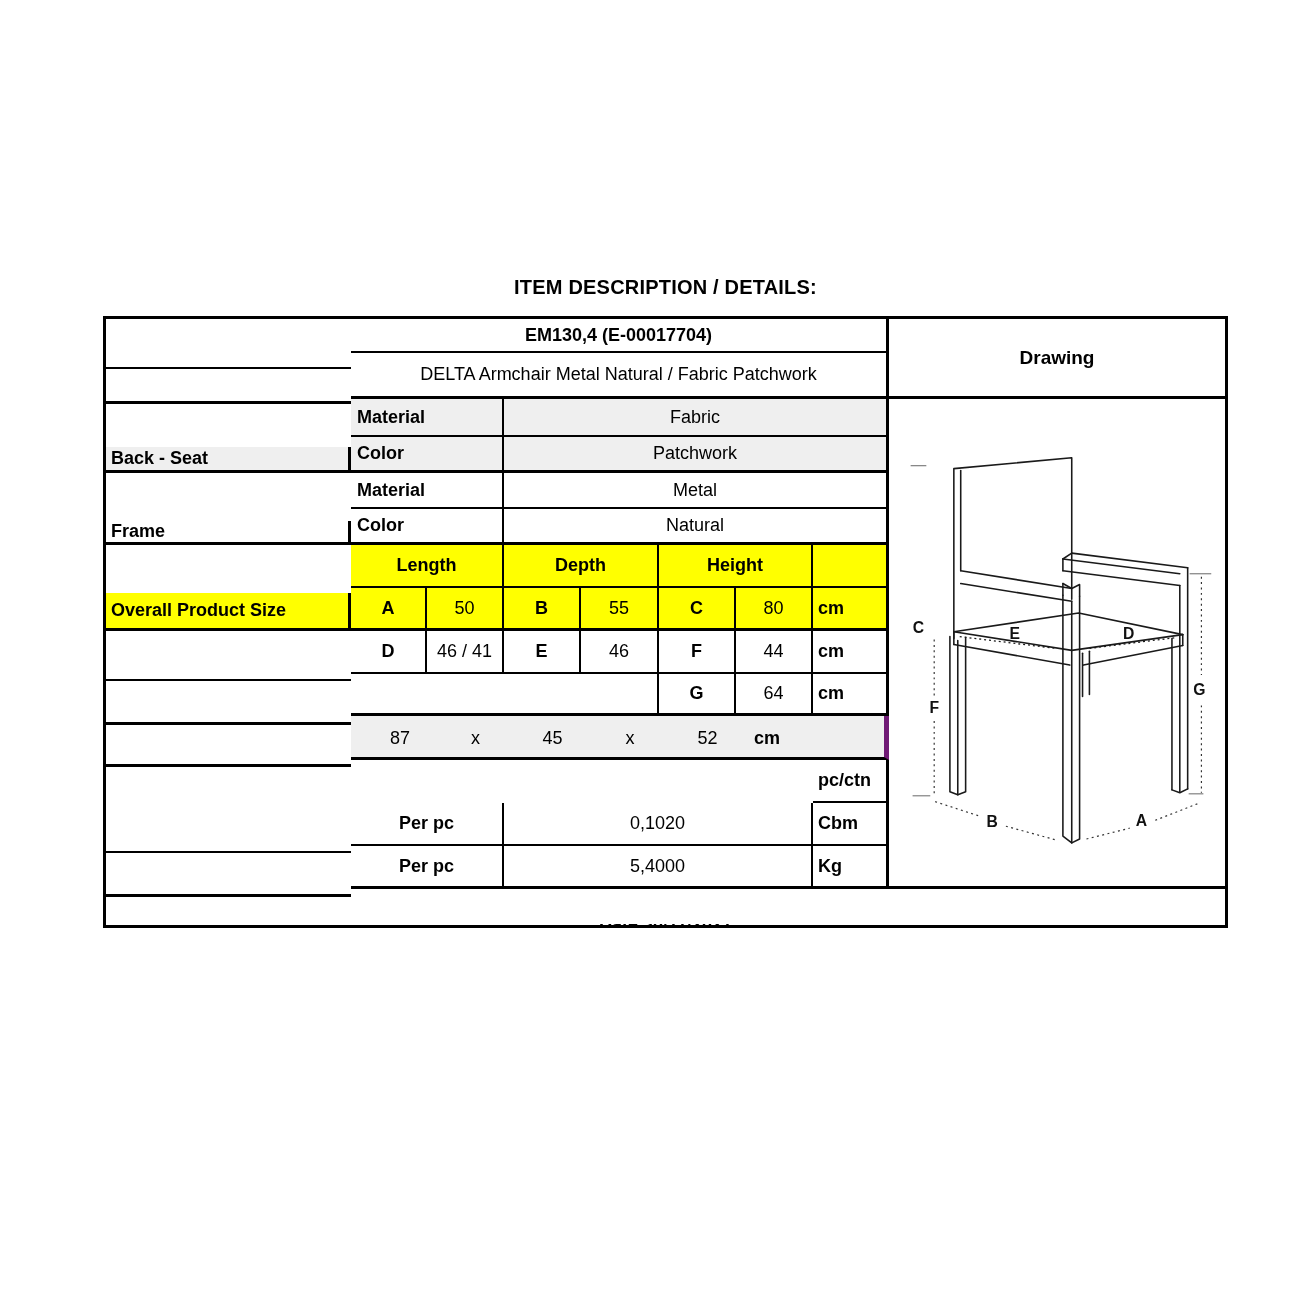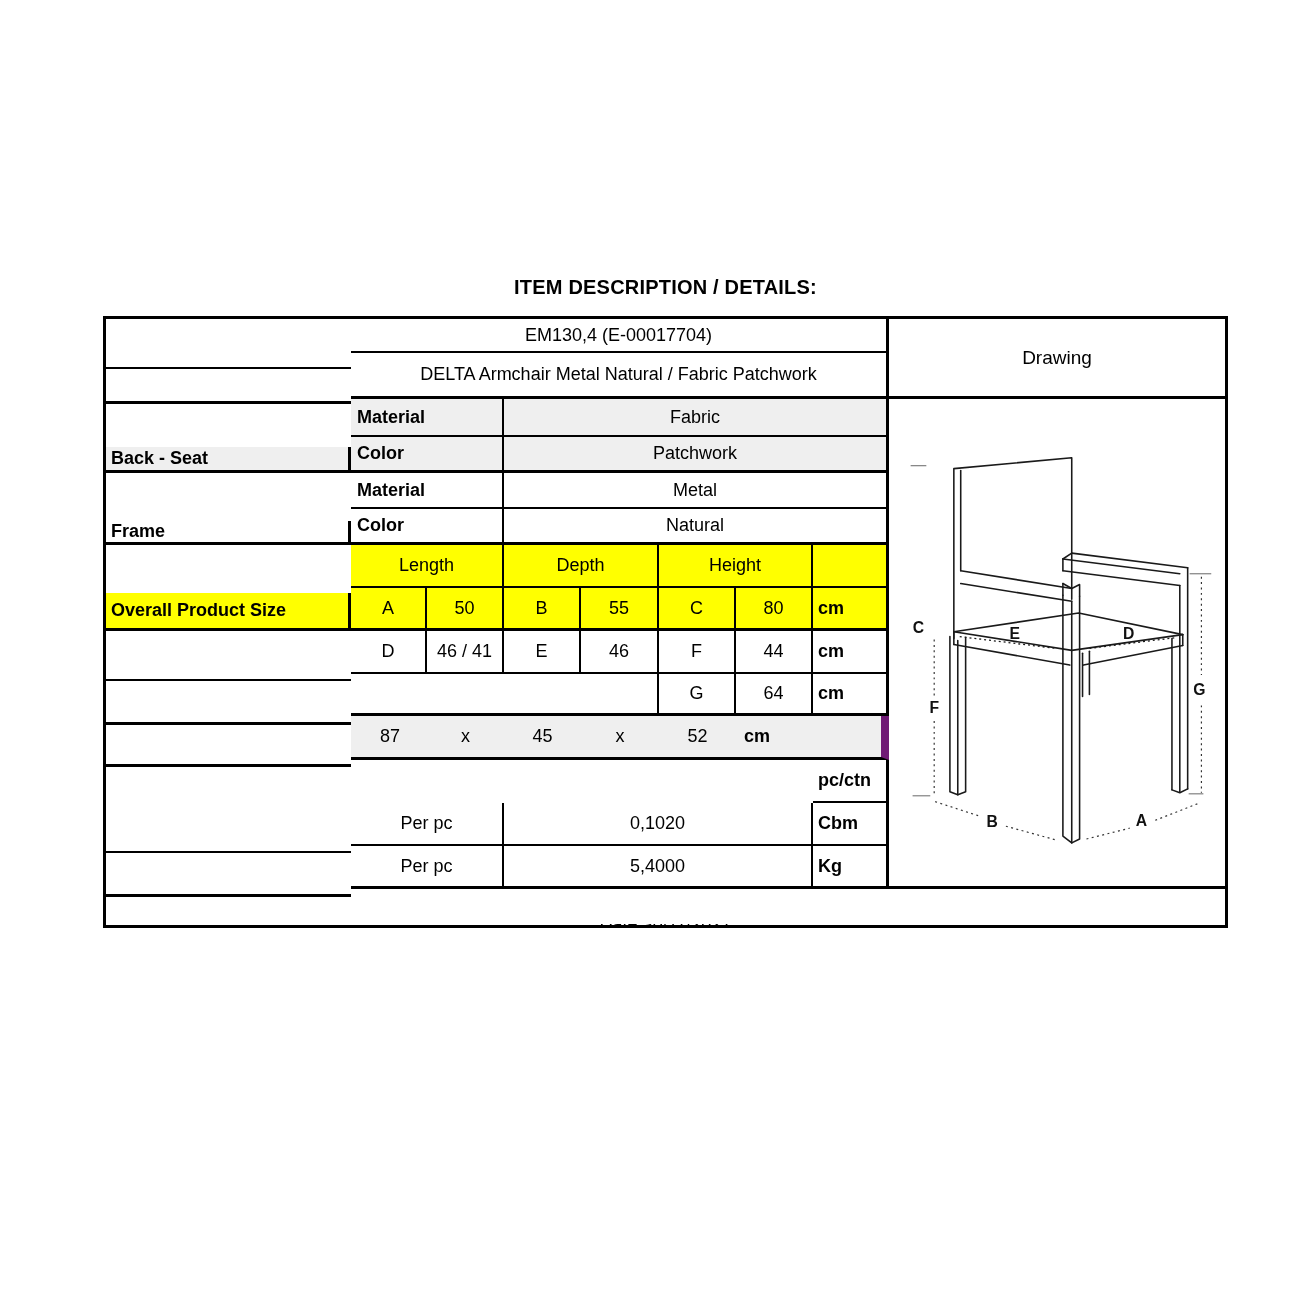--- a/index.html
+++ b/index.html
@@ -6,21 +6,21 @@
   .page{position:relative;width:1300px;height:1300px;background:#fff;
         font-family:"Liberation Sans",sans-serif;color:#000;}
   .title{position:absolute;left:103px;top:276px;width:1125px;text-align:center;
          font-size:20px;font-weight:bold;letter-spacing:.2px;}
   .spec-table{position:absolute;left:103px;top:316px;width:1125px;height:612px;
       border:3px solid #000;box-sizing:border-box;display:grid;
       grid-template-columns:245px 76px 77px 77px 78px 77px 77px 76px 1fr;
       grid-template-rows:34px 46px 38px 36px 36px 36px 43px 43px 43px 42px 44px 43px 43px 43px 1fr;}
   .cell{box-sizing:border-box;display:flex;align-items:center;font-size:18px;
         border-right:2px solid #000;border-bottom:2px solid #000;overflow:hidden;background:#fff;}
-  .bold{font-weight:normal;}
+  .bold{font-weight:bold;}
   .lbl{font-weight:bold;padding-left:5px;border-right:3px solid #000;margin-top:48px;}
   .ctr{justify-content:center;text-align:center;}
   .keyl{padding-left:6px;font-weight:bold;}
   .unit{font-weight:bold;padding-left:5px;border-right:3px solid #000;}
   .gray{background:#efefef;}
   .yel{background:#ffff00;}
   .bb3{border-bottom:3px solid #000;}
   .nobr{border-right:none;}
   .nobb{border-bottom:none;margin-top:35px;}
   .draw-cell{border-right:none;position:relative;background:#fff;}
@@ -170,21 +170,21 @@
     <div class="cell ctr" style="grid-column:7;grid-row:9">44</div>
     <div class="cell unit" style="grid-column:8;grid-row:9">cm</div>
 
     <div class="cell lbl bb3" style="grid-column:1;grid-row:10">Armrest</div>
     <div class="cell bb3" style="grid-column:2/6;grid-row:10"></div>
     <div class="cell ctr bold bb3" style="grid-column:6;grid-row:10">G</div>
     <div class="cell ctr bb3" style="grid-column:7;grid-row:10">64</div>
     <div class="cell unit bb3" style="grid-column:8;grid-row:10">cm</div>
 
     <div class="cell lbl gray bb3" style="grid-column:1;grid-row:11">Packing Size</div>
-    <div class="cell gray bb3" style="grid-column:2/9;grid-row:11;border-right:8px solid #701a75;padding:2px">
+    <div class="cell gray bb3" style="grid-column:2/9;grid-row:11;border-right:5px solid #701a75;padding:12px">
       <div class="ps-grid">
         <span>87</span>
         <span>x</span>
         <span>45</span>
         <span>x</span>
         <span>52</span>
         <span class="cmv">cm</span>
       </div>
     </div>
 

